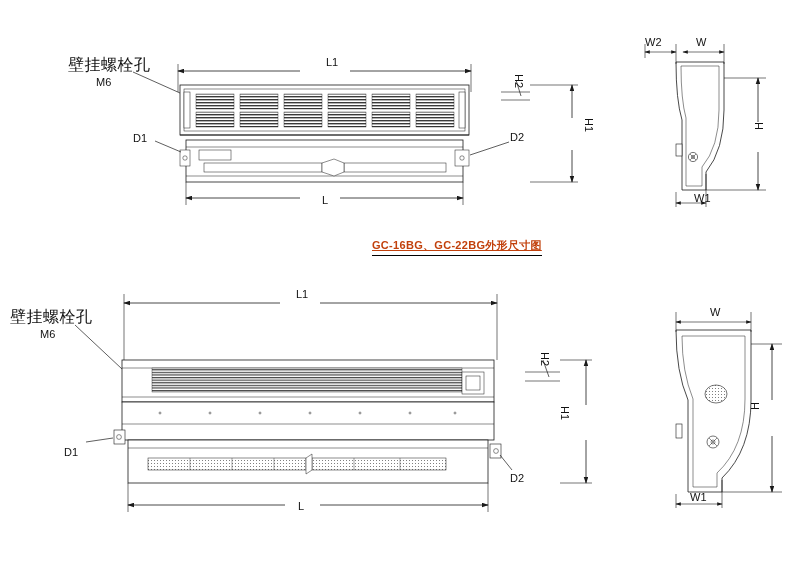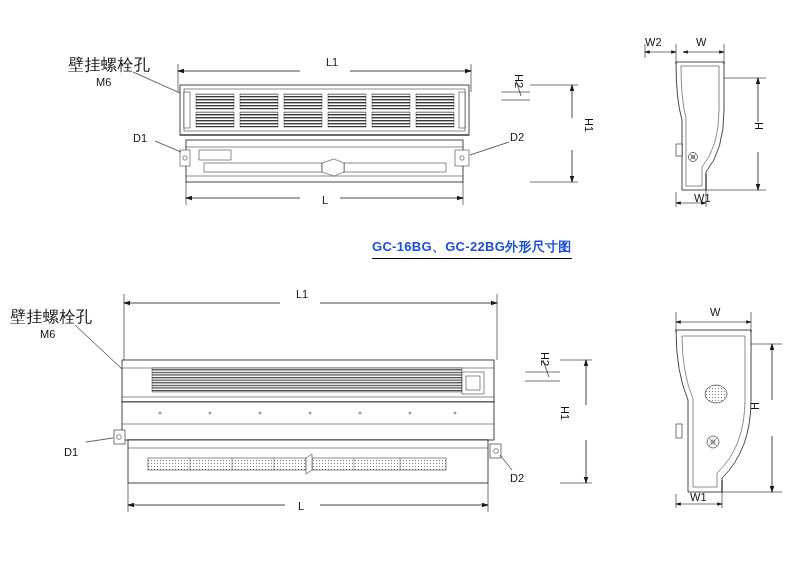--- a/index.html
+++ b/index.html
@@ -32,27 +32,28 @@
     line-height: 13px;
     white-space: nowrap;
     color: #111;
   }
   .lbl.cn {
     font-size: 16px;
     letter-spacing: 0.5px;
   }
   .caption {
     position: absolute;
-    font-size: 13px;
+    font-size: 11px;
     font-weight: bold;
     white-space: nowrap;
-    color: #1d4ed8;
+    color: #c2410c;
     border-bottom: 1px solid #000;
     padding-bottom: 2px;
     letter-spacing: 0.3px;
+    text-decoration: underline;
   }
   .vert {
     writing-mode: vertical-rl;
     text-orientation: mixed;
   }
 </style>
 </head>
 <body>
 
 <div class="stage">

